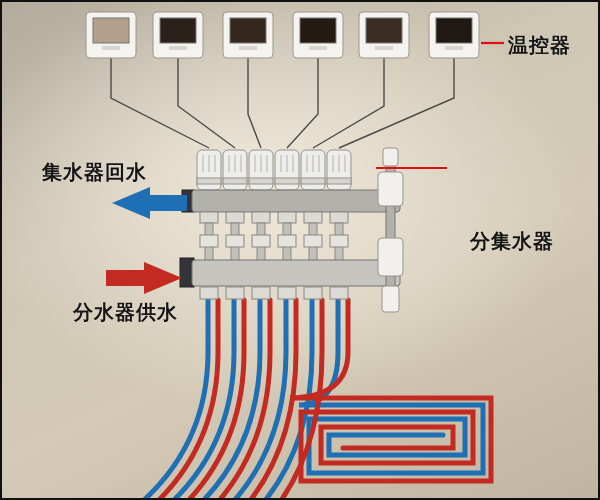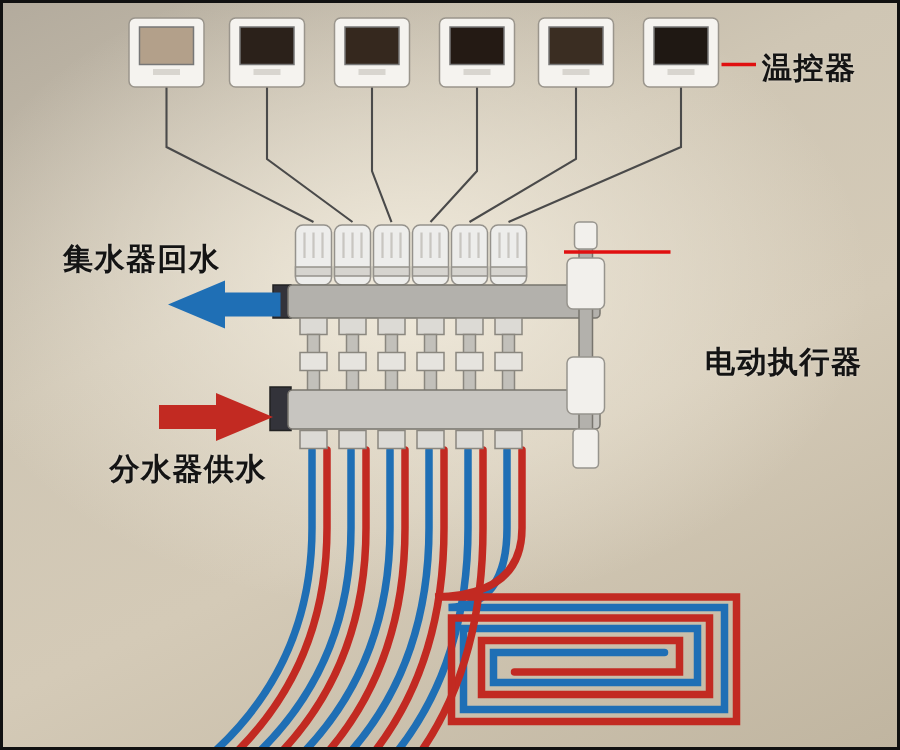--- a/index.html
+++ b/index.html
@@ -211,14 +211,14 @@
 
     <g stroke-width="2.2" stroke="#e01010">
       <line x1="479" y1="41" x2="502" y2="41"></line>
       <line x1="374" y1="166" x2="445" y2="166"></line>
     </g>
   </svg>
 
   <div class="lbl" style="left:40px;top:157px;">集水器回水</div>
   <div class="lbl" style="left:71px;top:297px;">分水器供水</div>
   <div class="lbl" style="left:506px;top:30px;">温控器</div>
-  <div class="lbl" style="left:468px;top:226px;">电动执行器</div>
+  <div class="lbl" style="left:468px;top:226px;">分集水器</div>
 </div>
 
 </body></html>

